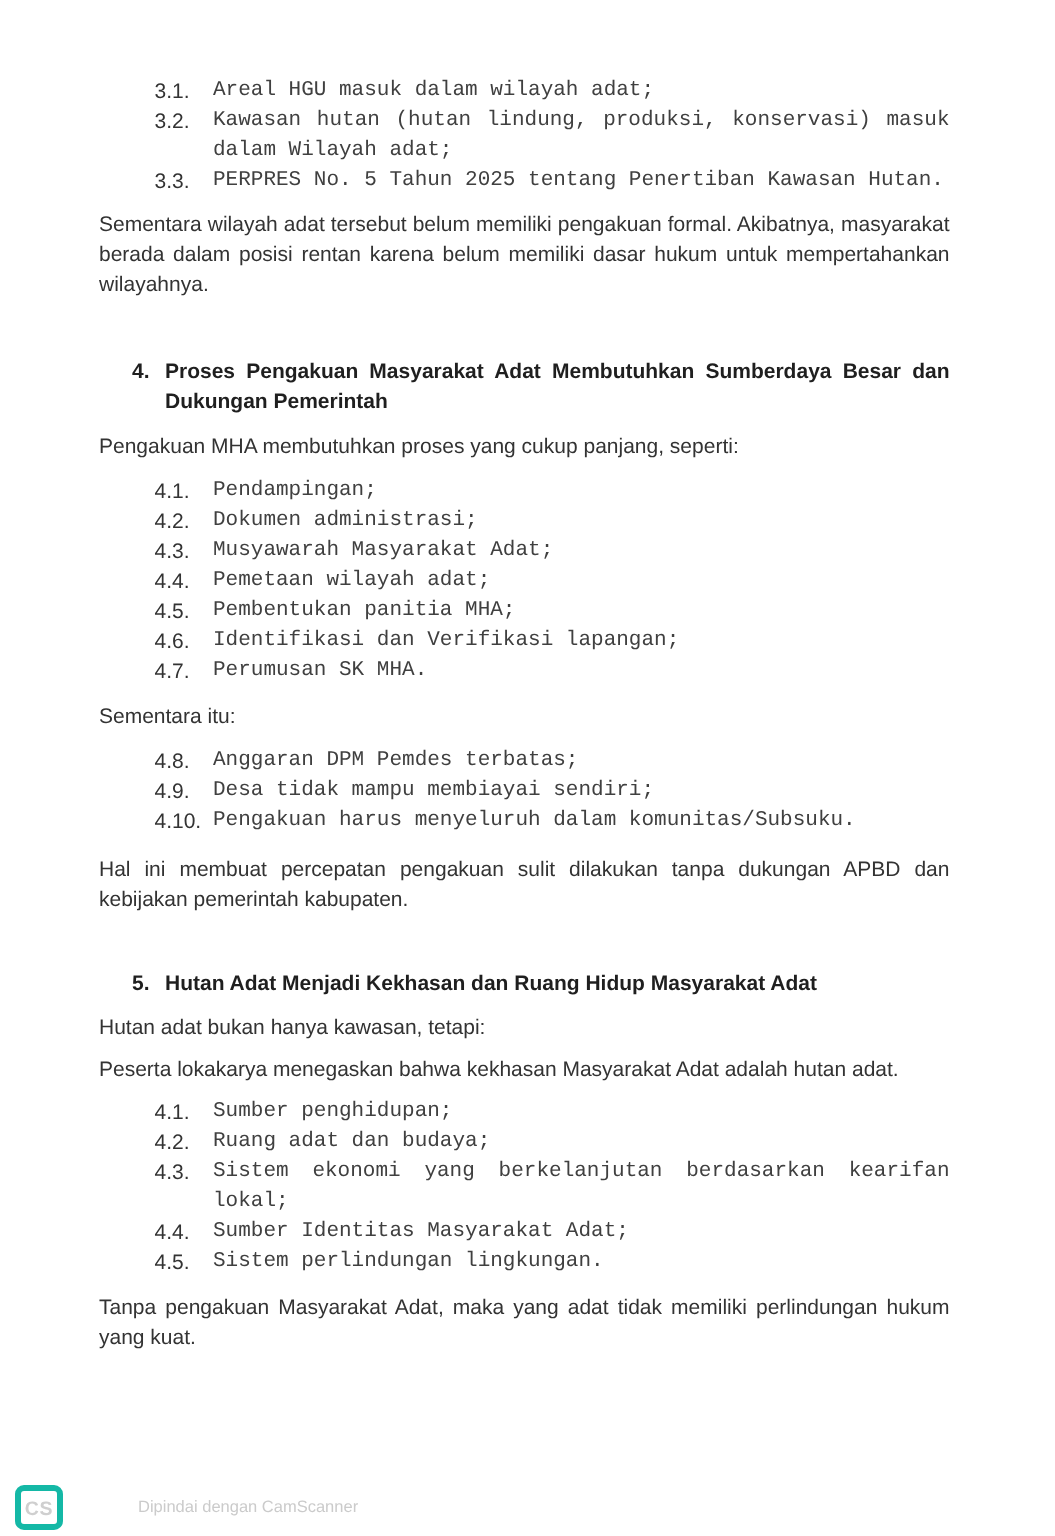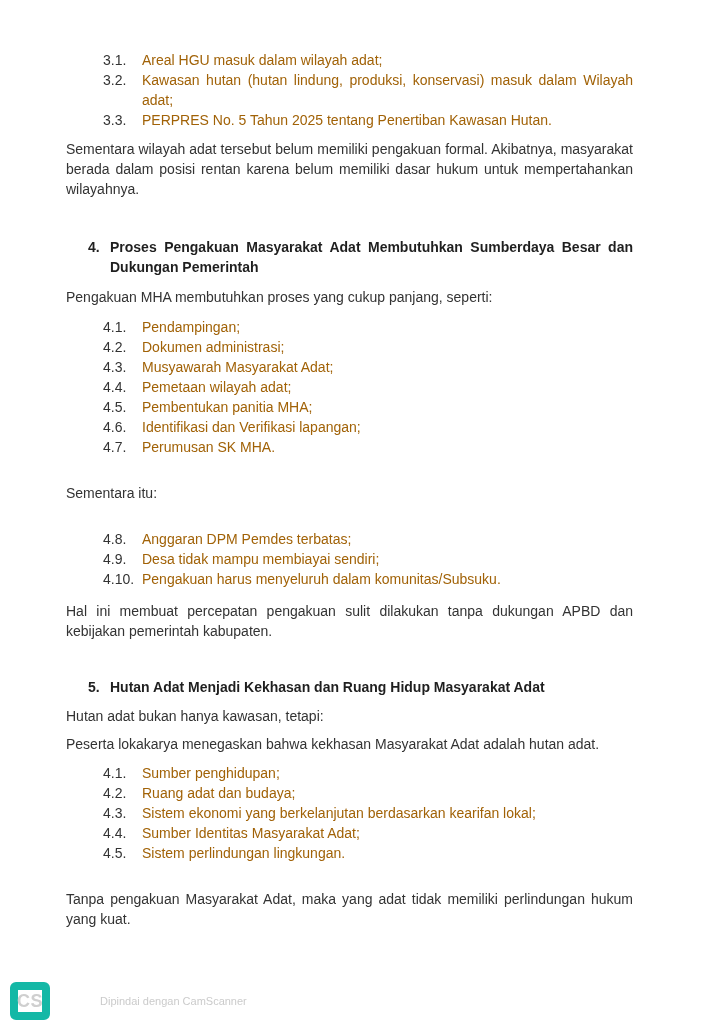--- a/index.html
+++ b/index.html
@@ -20,59 +20,60 @@
     line-height: 20px;
   }
   .para {
     margin: 0;
     text-align: justify;
     color: #333333;
   }
   .mt8  { margin-top: 8px; }
   .mt9  { margin-top: 9px; }
   .mt10 { margin-top: 10px; }
-  .mt11 { margin-top: 26px; }
+  .mt11 { margin-top: 10px; }
   .mt12 { margin-top: 12px; }
   .mt36 { margin-top: 36px; }
   .mt38 { margin-top: 38px; }
   .doc-list { margin-left: 37px; }
   .doc-row { display: flex; }
   .doc-row .num {
     flex: none;
     width: 39px;
     color: #333333;
   }
   .doc-row .itext {
     flex: 1;
     text-align: justify;
-    color: #a16207;
+    color: #404040;
+    font-family: Liberation Mono, monospace;
   }
   .heading {
     display: flex;
     margin-left: 22px;
     font-weight: bold;
     color: #1f1f1f;
   }
   .heading .hnum { flex: none; width: 22px; }
   .heading .htext { flex: 1; text-align: justify; }
   .footer {
     position: absolute;
     left: 10px;
     bottom: 4px;
     display: flex;
     align-items: center;
     gap: 10px;
   }
   .cs-logo {
     width: 24px;
     height: 22px;
-    border: 8px solid #14b8a6;
+    border: 4px solid #14b8a6;
     border-radius: 6px;
     color: #cfcfcf;
-    font-size: 18px;
+    font-size: 13px;
     font-weight: bold;
     display: flex;
     align-items: center;
     justify-content: center;
     letter-spacing: 0.5px;
   }
   .cs-text {
     font-size: 11px;
     color: #cbcbcb;
     margin-left: 40px;

